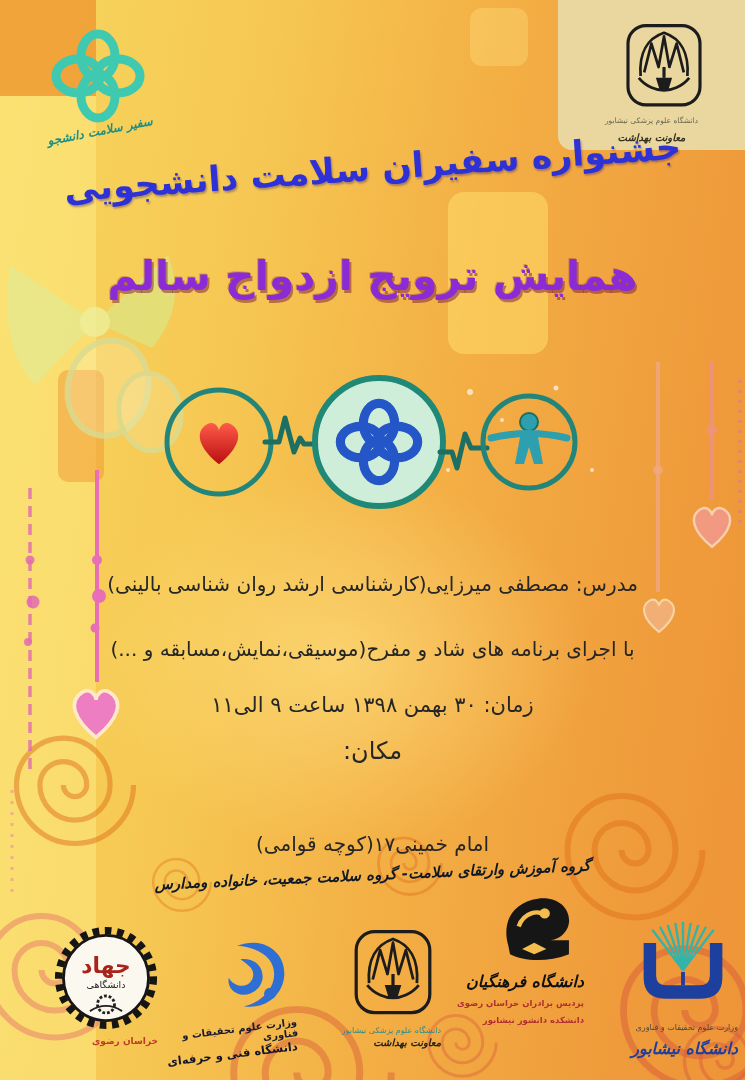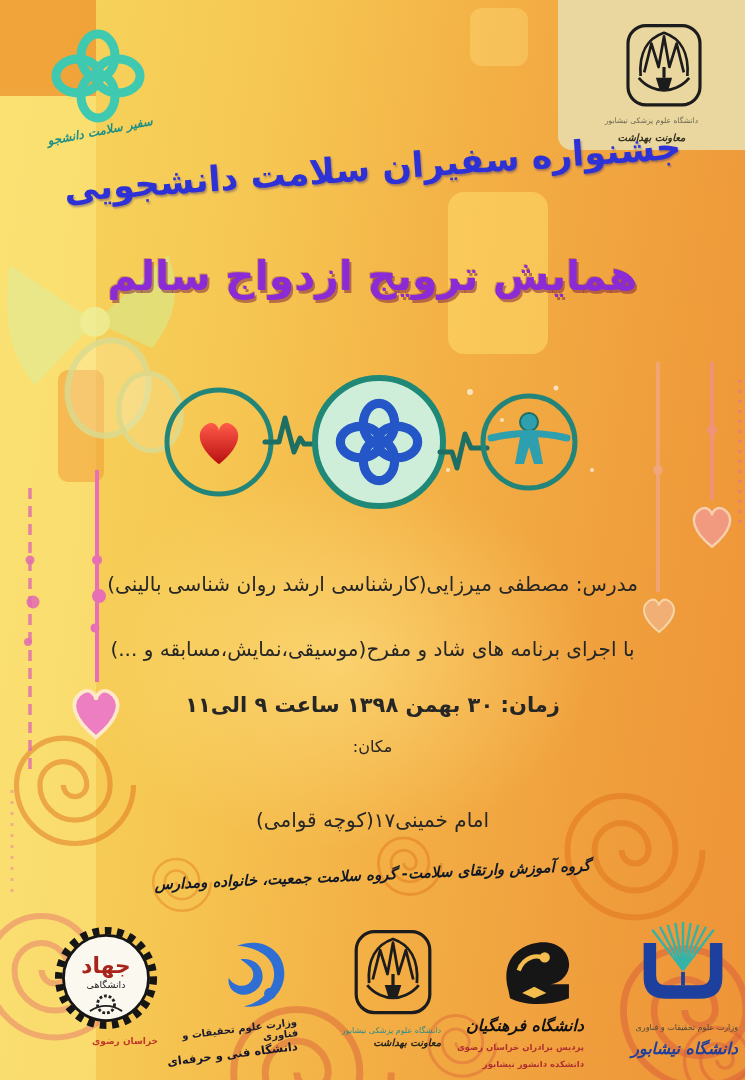--- a/index.html
+++ b/index.html
@@ -28,35 +28,35 @@
     font-style:italic;color:#33301f;}
   
   .title1{left:30px;top:148px;width:685px;text-align:center;font-size:35px;font-weight:bold;
     color:#2d31d6;transform:rotate(-4deg);text-shadow:1px 2px 2px rgba(35,20,120,.35);}
   .title2{left:60px;top:252px;width:625px;text-align:center;font-size:41px;font-weight:bold;
     color:#8a2bd6;text-shadow:2px 3px 0 rgba(122,26,58,.5),-1px -1px 0 rgba(122,26,58,.3);}
   
   .line{left:55px;width:635px;text-align:center;color:#262626;}
   .instructor{top:572px;font-size:20px;}
   .programs{top:637px;font-size:20px;}
-  .time{top:693px;font-size:21px;font-weight:700;}
-  .loc-label{top:737px;font-size:16px;}
+  .time{top:693px;font-size:21px;font-weight:400;}
+  .loc-label{top:737px;font-size:24px;}
   .loc1{top:771px;font-size:20px;}
-  .loc2{top:808px;font-size:20px;}
+  .loc2{top:832px;font-size:20px;}
   .organizers{top:866px;font-size:15px;font-weight:bold;font-style:italic;color:#101826;
     transform:rotate(-2.5deg);}
   
   .decor-layer{left:0;top:0;width:745px;height:1080px;pointer-events:none;}
   .central-svg{left:147px;top:366px;width:455px;height:158px;}
   
   .logo-col{position:absolute;text-align:right;}
   .col1{left:28px;top:926px;width:130px;}
   .col2{left:166px;top:934px;width:132px;}
   .col3{left:303px;top:928px;width:138px;}
-  .col4{left:446px;top:934px;width:138px;}
+  .col4{left:446px;top:890px;width:138px;}
   .col5{left:592px;top:922px;width:146px;}
   .cap-red{font-size:9px;color:#c0392b;font-weight:bold;margin-top:2px;}
   .cap-tv{font-size:10px;color:#1a1a2e;font-weight:bold;transform:rotate(-7deg);margin-top:2px;}
   .cap-tv2{font-size:11.5px;color:#14142a;font-weight:bold;transform:rotate(-7deg);margin-top:1px;}
   .cap-med1{font-size:8px;color:#2e8b8b;margin-top:2px;}
   .cap-med2{font-size:10px;color:#23231a;font-weight:bold;font-style:italic;margin-top:2px;}
   .cap-farh{font-size:16px;color:#101010;font-weight:bold;font-style:italic;margin-top:0;}
   .cap-farh-sub{font-size:8.5px;color:#b03030;font-weight:bold;margin-top:7px;}
   .cap-neyu1{font-size:8px;color:#4a463a;margin-top:1px;}
   .cap-neyu2{font-size:16px;color:#1d3f9e;font-weight:bold;font-style:italic;margin-top:7px;}

